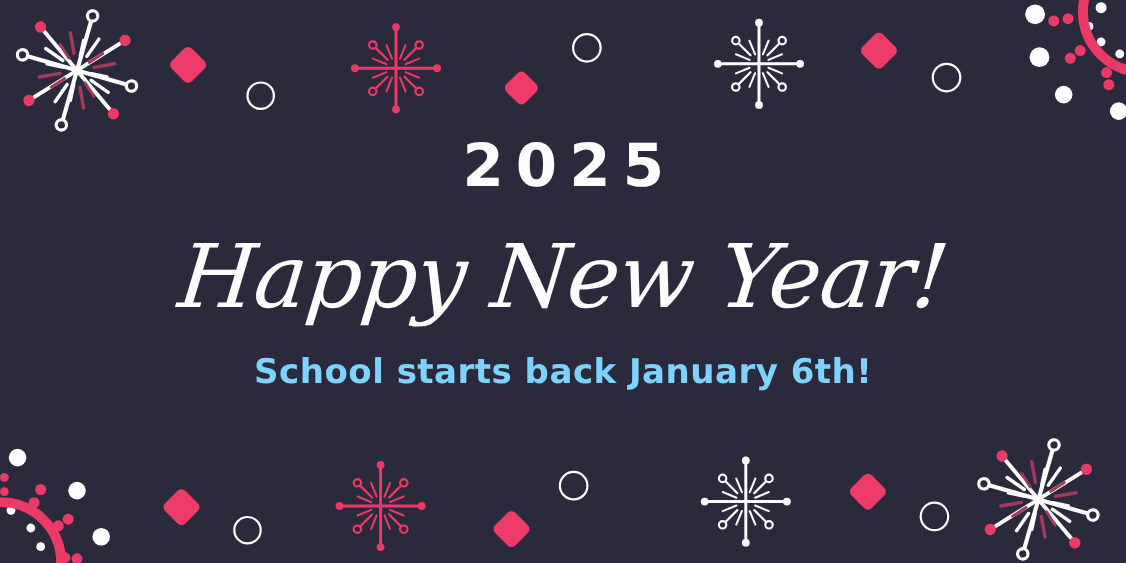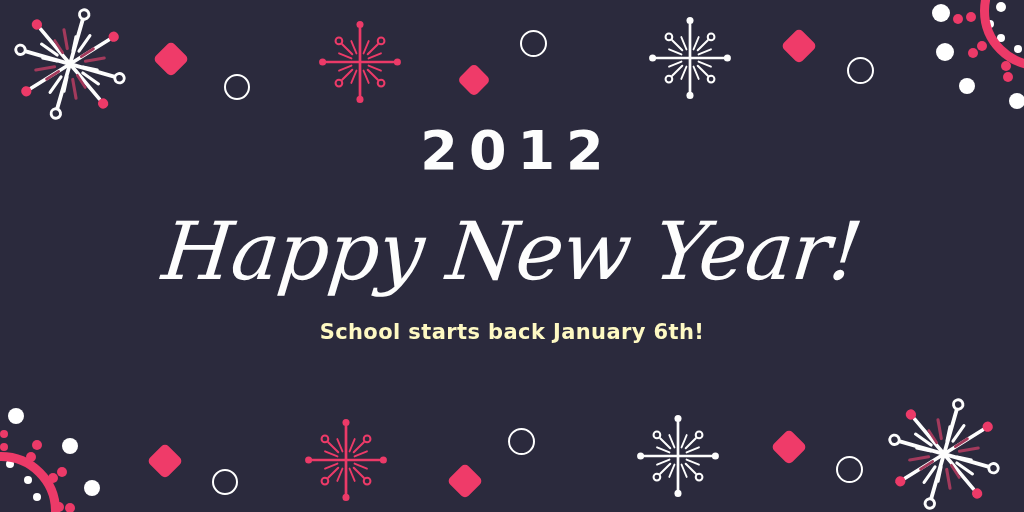--- a/index.html
+++ b/index.html
@@ -71,24 +71,24 @@
     font-size:80px;
     line-height:1.05;
     color:#fdfdfd;
     transform:skewX(-6deg);
     letter-spacing:-1px;
     white-space:nowrap;
   }
   .subtitle{
     margin-top:26px;
     font-family:"DejaVu Sans", sans-serif;
-    font-size:21px;
+    font-size:31px;
     font-weight:700;
     letter-spacing:0.4px;
-    color:#fef9c3;
+    color:#7dd3fc;
     white-space:nowrap;
   }
 </style>
 </head>
 <body>
 
 <div id="banner">
 
   <div class="deco-layer">
     <div id="confetti-host">
@@ -335,18 +335,18 @@
               <line x1="45.699584605456394" y1="38.79703488203358" x2="41.040801261367484" y2="26.66048933756996" stroke="#a33a5c" stroke-width="2.4" stroke-linecap="round"></line>
               <line x1="54.880839716909605" y1="39.03745450828879" x2="60.168416076895014" y2="27.16136355893498" stroke="#fdfdfd" stroke-width="2.4" stroke-linecap="round"></line>
               <line x1="61.202965117966414" y1="45.699584605456394" x2="73.33951066243003" y2="41.04080126136748" stroke="#a33a5c" stroke-width="2.4" stroke-linecap="round"></line>
             </g>
           </svg>
         </div>
       </div>
   </div>
 
   <div class="text-layer">
-    <div class="year">2012</div>
+    <div class="year">2025</div>
     <div class="greeting">Happy New Year!</div>
     <div class="subtitle">School starts back January 6th!</div>
   </div>
 
 </div>
 
 </body></html>

